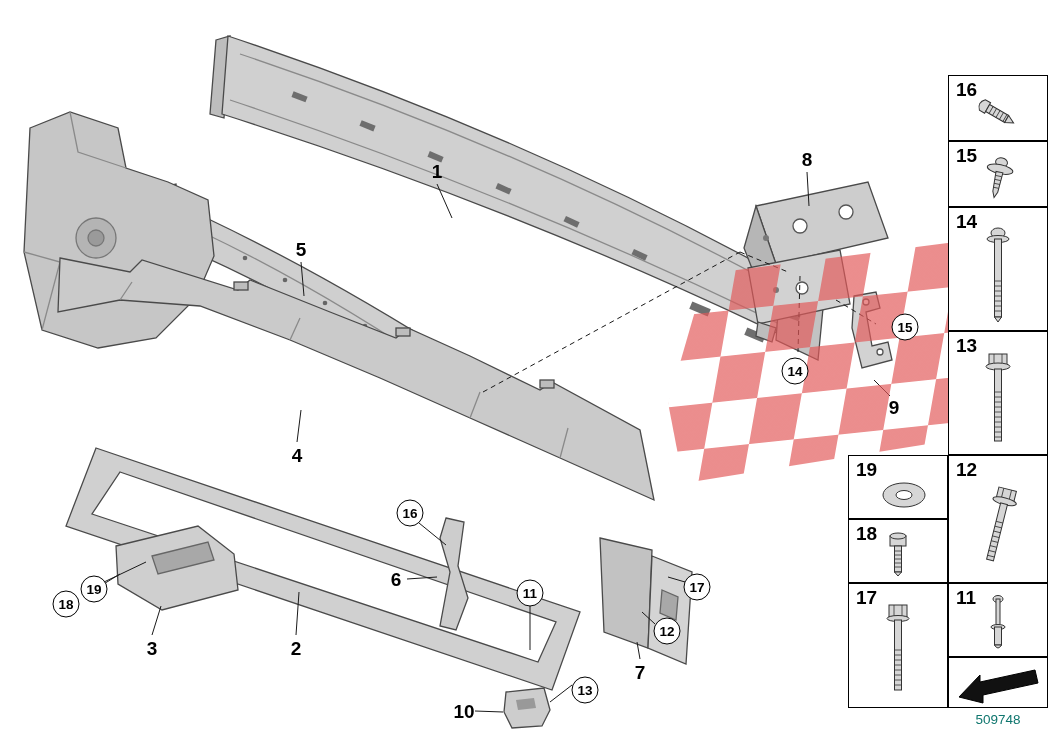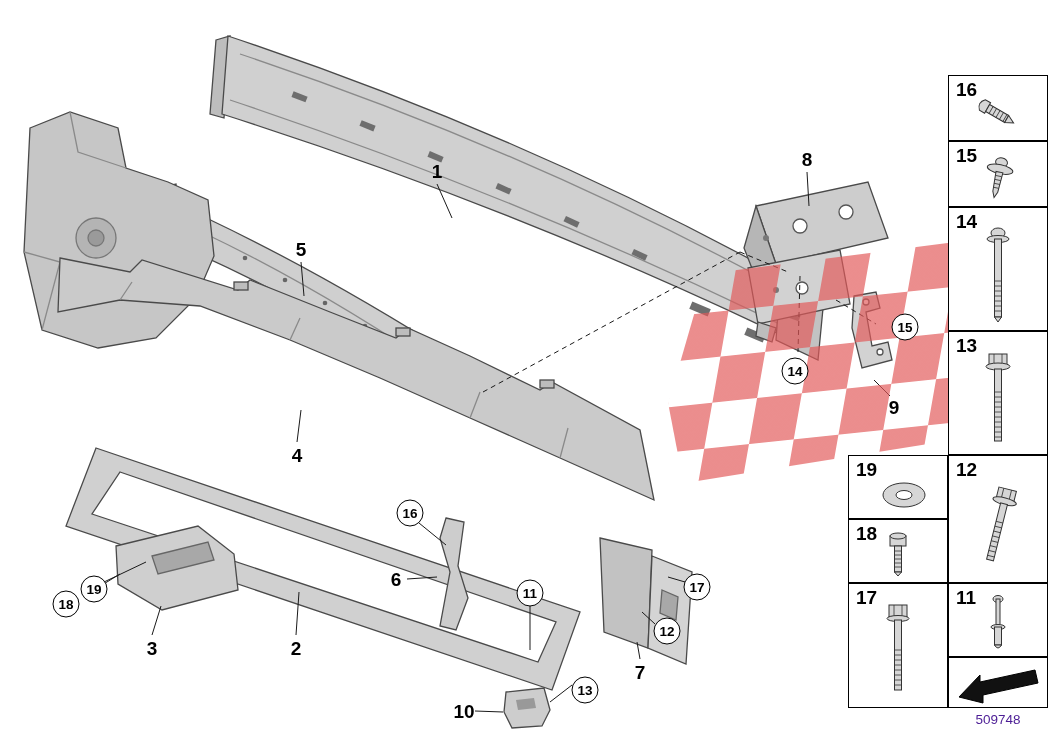--- a/index.html
+++ b/index.html
@@ -29,21 +29,21 @@
              font-weight:bold; font-size:19px; color:#000; line-height:1; }
   .callout.circled { width:27px; height:27px; border:1.6px solid #000; border-radius:50%;
                      background:#fff; font-size:13.5px;
                      display:flex; align-items:center; justify-content:center; }
 
   .cell { position:absolute; background:#fff; border:1.8px solid #000; z-index:5; }
   .cellnum { position:absolute; left:7px; top:3px; font-weight:bold; font-size:19px; color:#000; }
   .cicon { position:absolute; left:50%; transform:translateX(-50%); }
 
   .partnum { position:absolute; left:948px; top:712px; width:100px; z-index:5;
-             text-align:center; font-size:13.5px; color:#4c1d95; }
+             text-align:center; font-size:13.5px; color:#0f766e; }
 </style>
 </head>
 <body>
 
 <div id="stage">
 
   <svg id="drawing" width="1050" height="735" viewBox="0 0 1050 735">
     <g stroke="#4a4a4a" stroke-width="1.3" fill="#cdcdcd">
 
       <g>

